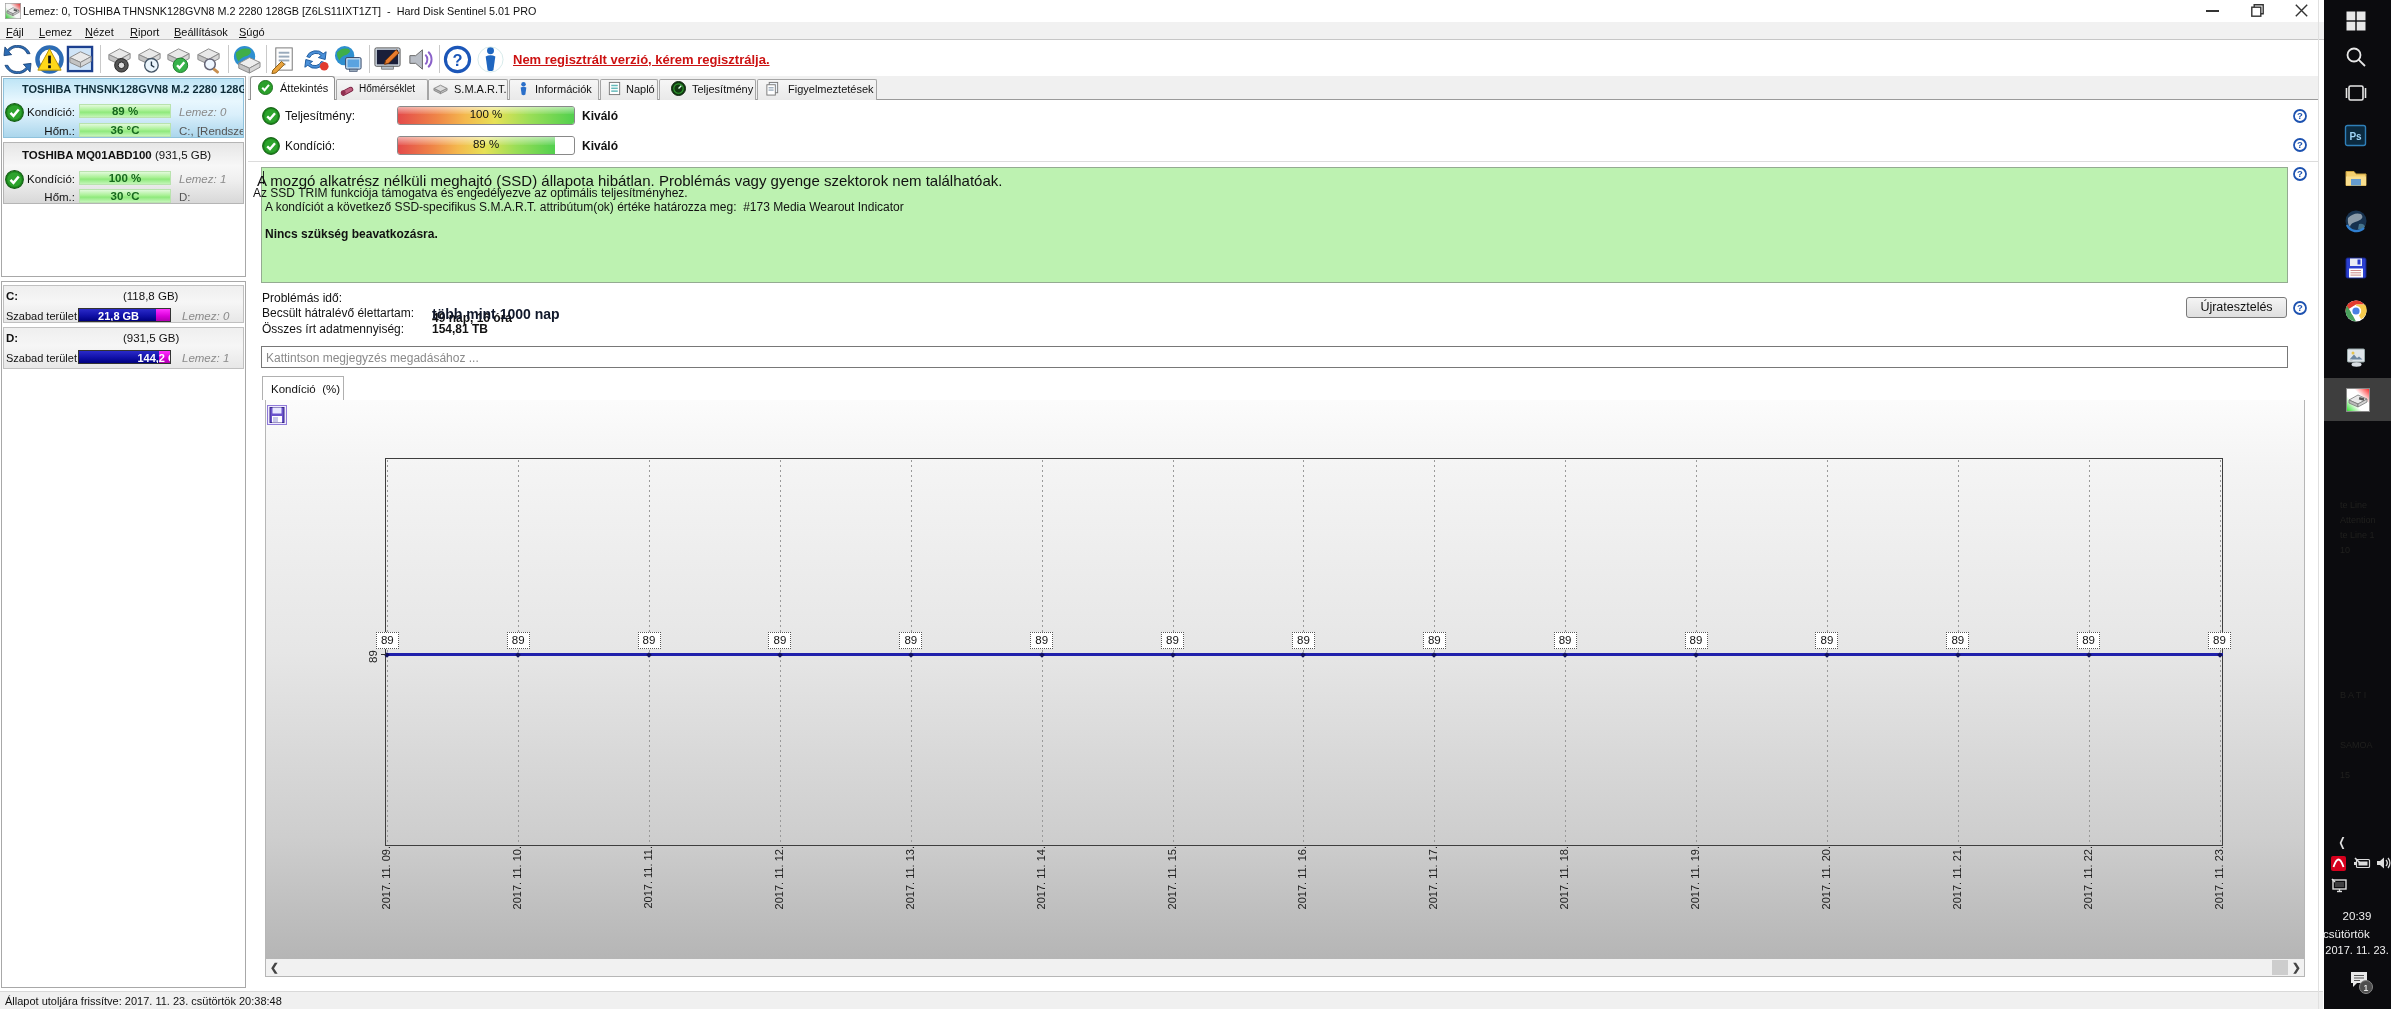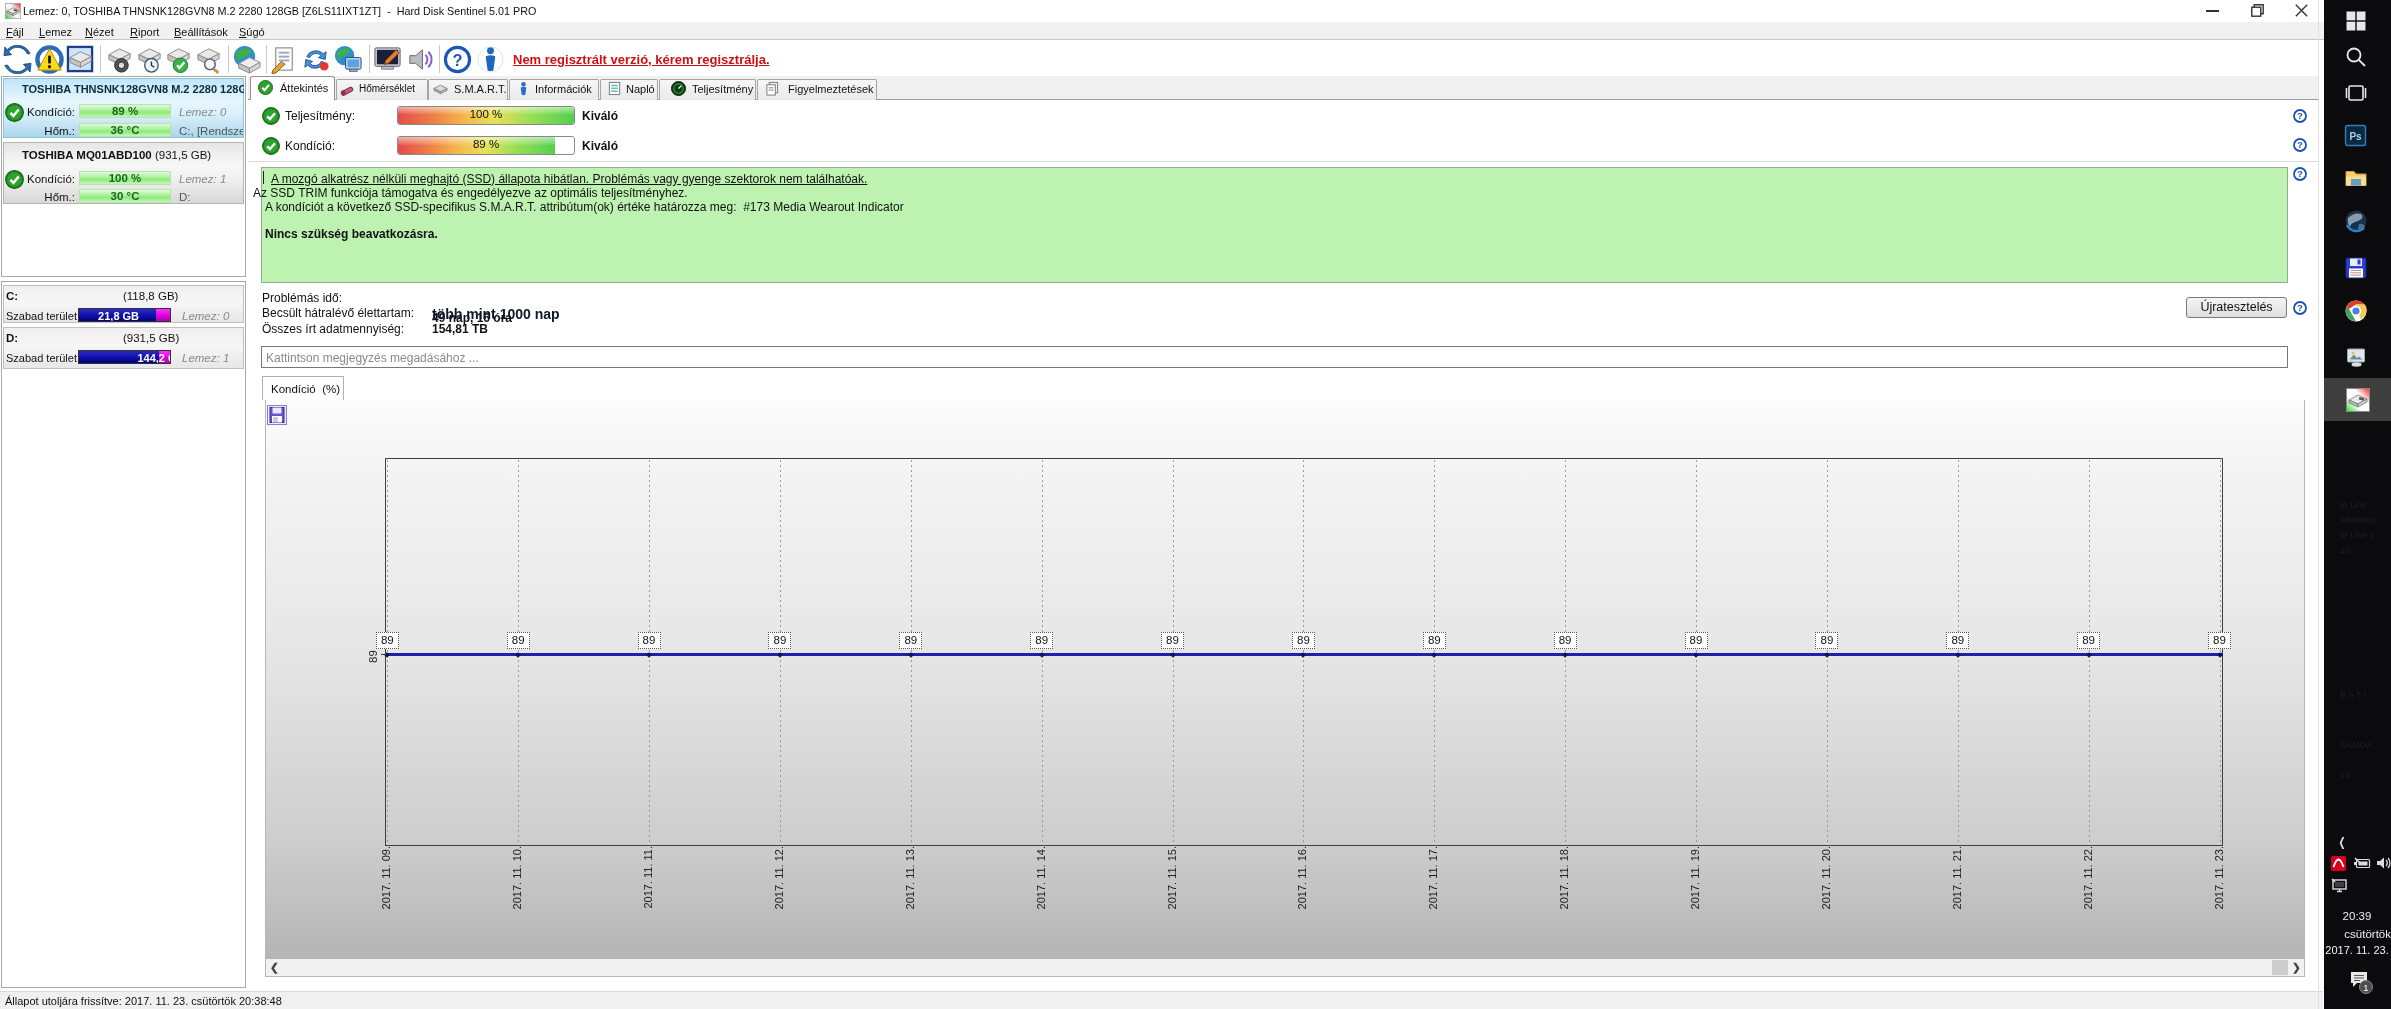--- a/index.html
+++ b/index.html
@@ -239,21 +239,21 @@
       <circle cx="7" cy="7" r="6" fill="#fff" stroke="#1d52b0" stroke-width="1.8"></circle>
       <text x="7" y="10.4" font-size="9.5" font-weight="bold" fill="#1d52b0" text-anchor="middle" font-family="Liberation Sans">?</text>
     </svg>
 <svg class="abs" style="left:2293px;top:301px" width="14" height="14" viewBox="0 0 14 14">
       <circle cx="7" cy="7" r="6" fill="#fff" stroke="#1d52b0" stroke-width="1.8"></circle>
       <text x="7" y="10.4" font-size="9.5" font-weight="bold" fill="#1d52b0" text-anchor="middle" font-family="Liberation Sans">?</text>
     </svg>
 <div class="abs" style="left:248px;top:161px;width:2070px;height:1px;background:#dcdcdc;"></div>
 <div class="abs" style="left:261px;top:167px;width:2027px;height:116px;background:#bdf2b1;border:1px solid #94ab91;box-sizing:border-box;"></div>
 <div class="abs" style="left:263px;top:171px;width:1px;height:13px;background:#222;"></div>
-<div class="abs tx" style="left:271px;top:171.5px;font-size:12px;color:#111;text-decoration:underline;">A mozgó alkatrész nélküli meghajtó (SSD) állapota hibátlan. Problémás vagy gyenge szektorok nem találhatóak.</div>
+<div class="abs tx" style="left:257px;top:171.5px;font-size:15px;color:#111;">A mozgó alkatrész nélküli meghajtó (SSD) állapota hibátlan. Problémás vagy gyenge szektorok nem találhatóak.</div>
 <div class="abs tx" style="left:253px;top:185.7px;font-size:12px;color:#111;">Az SSD TRIM funkciója támogatva és engedélyezve az optimális teljesítményhez.</div>
 <div class="abs tx" style="left:265px;top:199.9px;font-size:12px;color:#111;">A kondíciót a következő SSD-specifikus S.M.A.R.T. attribútum(ok) értéke határozza meg:&nbsp; #173 Media Wearout Indicator</div>
 <div class="abs tx" style="left:265px;top:227px;font-size:12px;font-weight:bold;color:#111;">Nincs szükség beavatkozásra.</div>
 <div class="abs tx" style="left:262px;top:290.5px;font-size:12px;color:#111;">Problémás idő:</div>
 <div class="abs tx" style="left:432px;top:290.5px;font-size:12px;font-weight:bold;color:#111;margin-top:20px;">49 nap, 16 óra</div>
 <div class="abs tx" style="left:262px;top:306px;font-size:12px;color:#111;">Becsült hátralévő élettartam:</div>
 <div class="abs tx" style="left:432px;top:306px;font-size:14px;font-weight:bold;color:#0f172a;">több mint 1000 nap</div>
 <div class="abs tx" style="left:262px;top:321.5px;font-size:12px;color:#111;">Összes írt adatmennyiség:</div>
 <div class="abs tx" style="left:432px;top:321.5px;font-size:12px;font-weight:bold;color:#111;">154,81 TB</div>
 <div class="abs" style="left:2186px;top:297px;width:101px;height:21px;background:linear-gradient(180deg,#f4f4f4,#dfdfdf);border:1px solid #7a7a7a;border-radius:3px;box-sizing:border-box;text-align:center;font-size:12.5px;color:#111;line-height:19px;">Újratesztelés</div>
@@ -482,19 +482,19 @@
     <path d="M10 4 A4.5 4.5 0 0 1 10 10 M12 2 A7.5 7.5 0 0 1 12 12" stroke="#dcdcdc" stroke-width="1.3" fill="none"></path>
   </svg>
 <svg class="abs" style="left:2331px;top:878px" width="18" height="16" viewBox="0 0 18 16">
     <rect x="2" y="2" width="13" height="9" fill="none" stroke="#dcdcdc" stroke-width="1.4"></rect>
     <rect x="4" y="4" width="9" height="5" fill="#dcdcdc" opacity="0.25"></rect>
     <path d="M6 13.5 L11 13.5" stroke="#dcdcdc" stroke-width="1.4"></path>
     <path d="M8.5 11 L8.5 13.5" stroke="#dcdcdc" stroke-width="1.4"></path>
     <path d="M1 1 L4 4" stroke="#dcdcdc" stroke-width="1.6"></path>
   </svg>
 <div class="abs" style="left:2323px;top:910px;width:68px;text-align:center;font-size:11.5px;color:#f0f0f0;">20:39</div>
-<div class="abs" style="left:2323px;top:928px;width:68px;text-align:right;font-size:11.5px;color:#f0f0f0;">csütörtök</div>
+<div class="abs" style="left:2323px;top:928px;width:68px;text-align:left;font-size:11.5px;color:#f0f0f0;">csütörtök</div>
 <div class="abs" style="left:2323px;top:944px;width:68px;text-align:center;font-size:11px;color:#f0f0f0;white-space:nowrap;">2017. 11. 23.</div>
 <svg class="abs" style="left:2348px;top:969px" width="26" height="26" viewBox="0 0 26 26">
     <path d="M3 3 L19 3 L19 14 L9 14 L5 18 L5 14 L3 14 Z" fill="#e8e8e8"></path>
     <path d="M6 6.5 L16 6.5 M6 9 L16 9 M6 11.5 L12 11.5" stroke="#555" stroke-width="1.2"></path>
     <circle cx="18" cy="18" r="6.5" fill="#4d4d4d" stroke="#888"></circle>
     <text x="18" y="21.5" font-size="9.5" fill="#fff" text-anchor="middle" font-family="Liberation Sans">1</text>
   </svg>
 </body></html>

